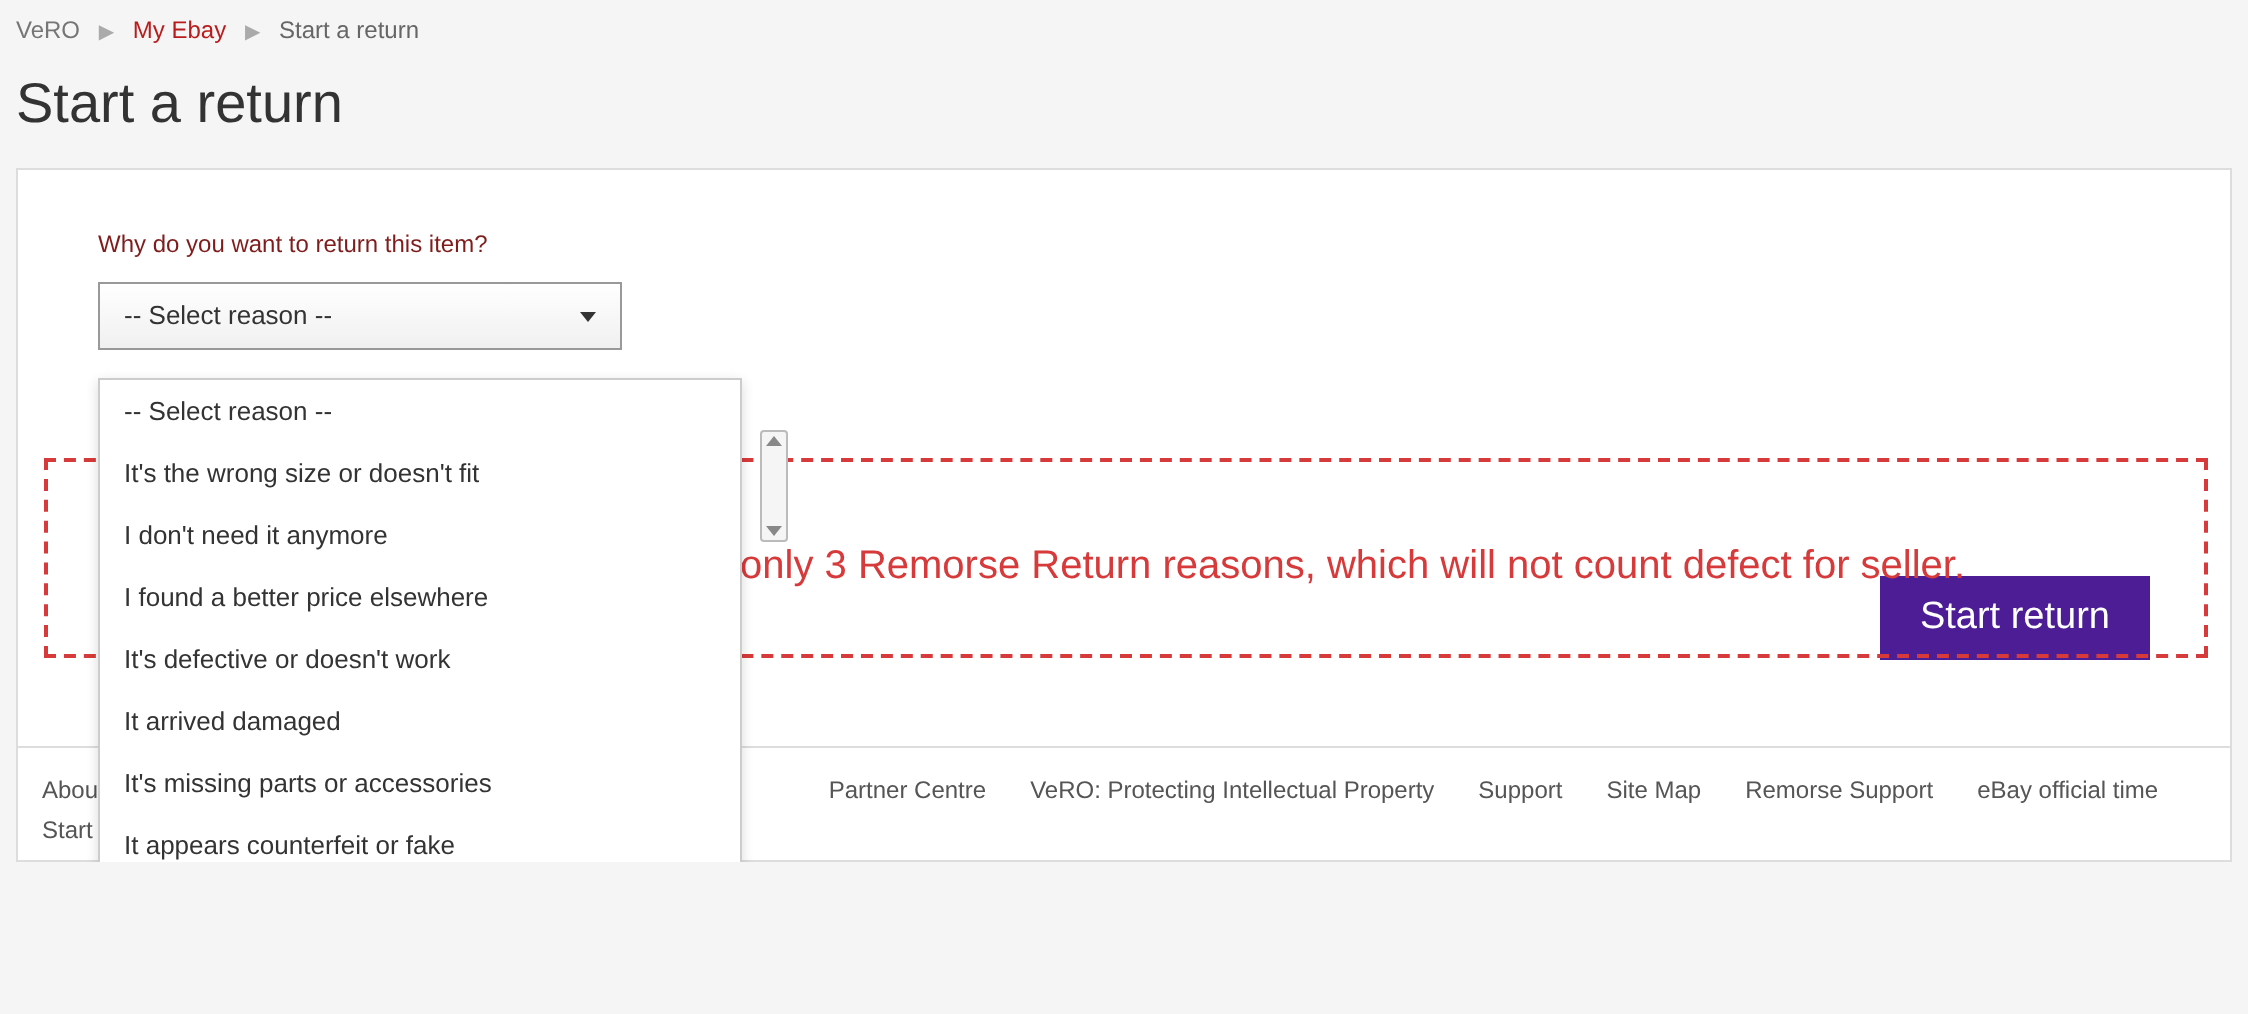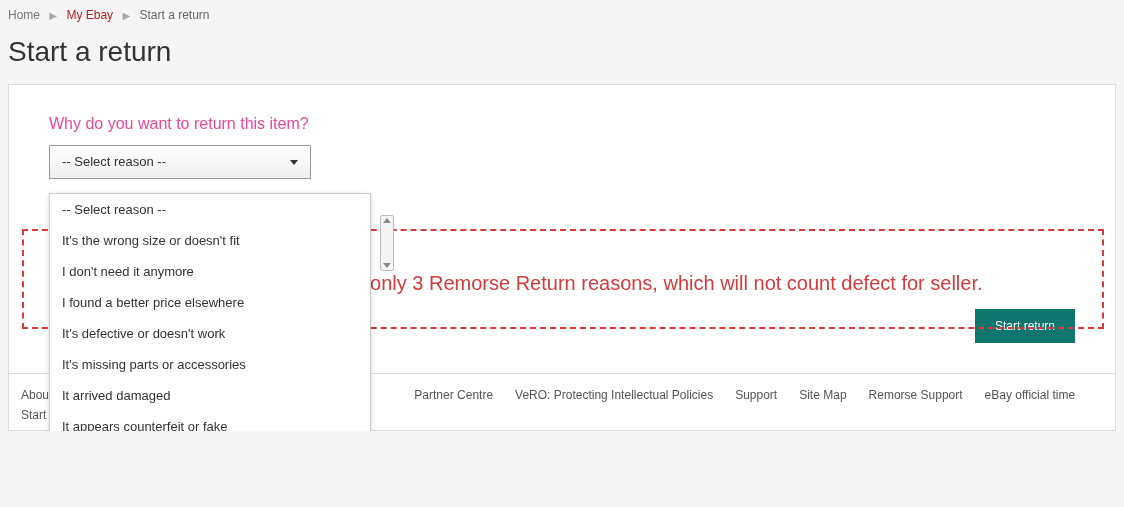--- a/index.html
+++ b/index.html
@@ -4,79 +4,79 @@
   <style>
     * { box-sizing: border-box; margin: 0; padding: 0; }
     body { font-family: Arial, Helvetica, sans-serif; font-size: 13px; color: #333; background: #f5f5f5; width: 1124px; }
     .page { padding: 0 8px; }
     .breadcrumb { padding: 8px 0; font-size: 12px; color: #666; }
     .breadcrumb a { color: #767676; text-decoration: none; }
     .breadcrumb a.link { color: #b91c1c; }
     .breadcrumb .sep { margin: 0 6px; color: #aaa; font-size: 10px; }
     .page-title { font-size: 28px; font-weight: normal; color: #333; margin: 6px 0 16px 0; }
     .card { background: #fff; border: 1px solid #ddd; padding: 30px 40px 30px 40px; position: relative; min-height: 290px; }
-    .prompt { font-size: 16px; color: #ec4899; margin-bottom: 12px; }
+    .prompt { font-size: 12px; color: #7f1d1d; margin-bottom: 12px; }
     .select-wrap { position: relative; width: 262px; }
     .select-display { border: 1px solid #999; background: linear-gradient(#fff,#f0f0f0); height: 34px; line-height: 32px; padding: 0 30px 0 12px; font-size: 13px; color: #333; cursor: pointer; position: relative; }
     .select-display .caret { position: absolute; right: 12px; top: 14px; width: 0; height: 0; border-left: 4px solid transparent; border-right: 4px solid transparent; border-top: 5px solid #333; }
     .dropdown { position: absolute; top: 48px; left: 0; width: 322px; background: #fff; border: 1px solid #ccc; box-shadow: 0 2px 6px rgba(0,0,0,0.15); z-index: 20; }
     .dropdown-item { padding: 8px 12px; font-size: 13px; color: #333; cursor: pointer; }
     .scroller-knob { position: absolute; left: 380px; top: 215px; width: 14px; height: 56px; border: 1px solid #bbb; border-radius: 2px; background: #f5f5f5; z-index: 15; display:flex; flex-direction:column; align-items:center; justify-content:space-between; padding:2px 0; }
     .scroller-knob .ar { width:0;height:0;border-left:4px solid transparent;border-right:4px solid transparent; }
     .scroller-knob .up { border-bottom:5px solid #888; }
     .scroller-knob .down { border-top:5px solid #888; }
     .annot-box { position: absolute; left: 22px; top: 229px; width: 1082px; height: 100px; border: 2px dashed #d63a3a; z-index: 10; pointer-events: none; }
     .annot-text { position: absolute; left: 330px; top: 272px; color: #d63a3a; font-size: 20px; font-family: 'Segoe UI', Arial, sans-serif; z-index: 11; pointer-events: none; white-space: nowrap; }
-    .start-btn { position: absolute; right: 40px; bottom: 30px; background: #0f766e; color: #fff; border: none; padding: 10px 20px; font-size: 12px; cursor: pointer; }
+    .start-btn { position: absolute; right: 40px; bottom: 43px; background: #4c1d95; color: #fff; border: none; padding: 10px 20px; font-size: 19px; cursor: pointer; }
     .footer { background: #fff; border: 1px solid #ddd; border-top: none; padding: 14px 12px 8px 12px; color: #555; font-size: 12px; position: relative; }
     .footer-links { display: flex; gap: 22px; margin-bottom: 6px; }
     .footer-links span { color: #555; cursor: pointer; }
     .footer-trunc { color: #555; }
     .abs-page { position: relative; }
   </style>
 </head>
 <body>
 
 <div class="abs-page">
   <div class="page">
     <div class="breadcrumb">
-      <a>Home</a>
+      <a>VeRO</a>
       <span class="sep">▶</span>
       <a class="link">My Ebay</a>
       <span class="sep">▶</span>
       <span>Start a return</span>
     </div>
     <h1 class="page-title">Start a return</h1>
 
     <div class="card">
       <div class="prompt">Why do you want to return this item?</div>
       <div class="select-wrap">
         <div class="select-display">
           <span>-- Select reason --</span>
           <span class="caret"></span>
         </div>
         <div class="dropdown">
           <div class="dropdown-item">-- Select reason --</div>
           <div class="dropdown-item">It's the wrong size or doesn't fit</div>
           <div class="dropdown-item">I don't need it anymore</div>
           <div class="dropdown-item">I found a better price elsewhere</div>
           <div class="dropdown-item">It's defective or doesn't work</div>
+          <div class="dropdown-item">It arrived damaged</div>
           <div class="dropdown-item">It's missing parts or accessories</div>
-          <div class="dropdown-item">It arrived damaged</div>
           <div class="dropdown-item">It appears counterfeit or fake</div>
         </div>
       </div>
       <button class="start-btn">Start return</button>
     </div>
 
     <div class="footer">
       <div class="footer-links">
         <span>About</span>
         <span style="margin-left:340px">Partner Centre</span>
-        <span>VeRO: Protecting Intellectual Policies</span>
+        <span>VeRO: Protecting Intellectual Property</span>
         <span>Support</span>
         <span>Site Map</span>
         <span>Remorse Support</span>
         <span>eBay official time</span>
       </div>
       <div class="footer-trunc">Start u</div>
     </div>
   </div>
 
   <div class="scroller-knob">

